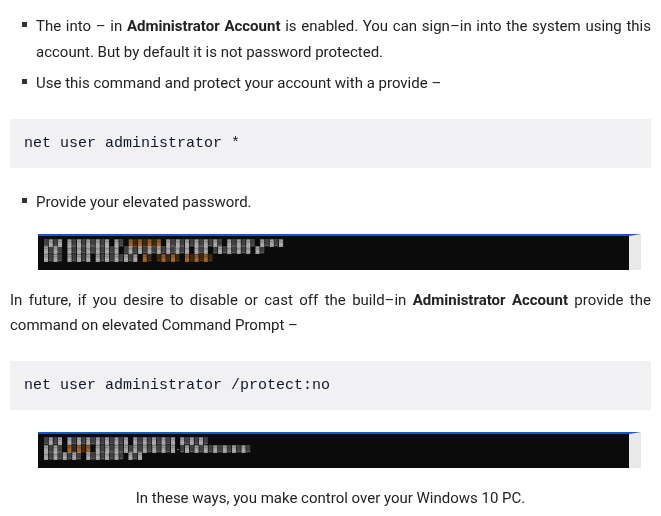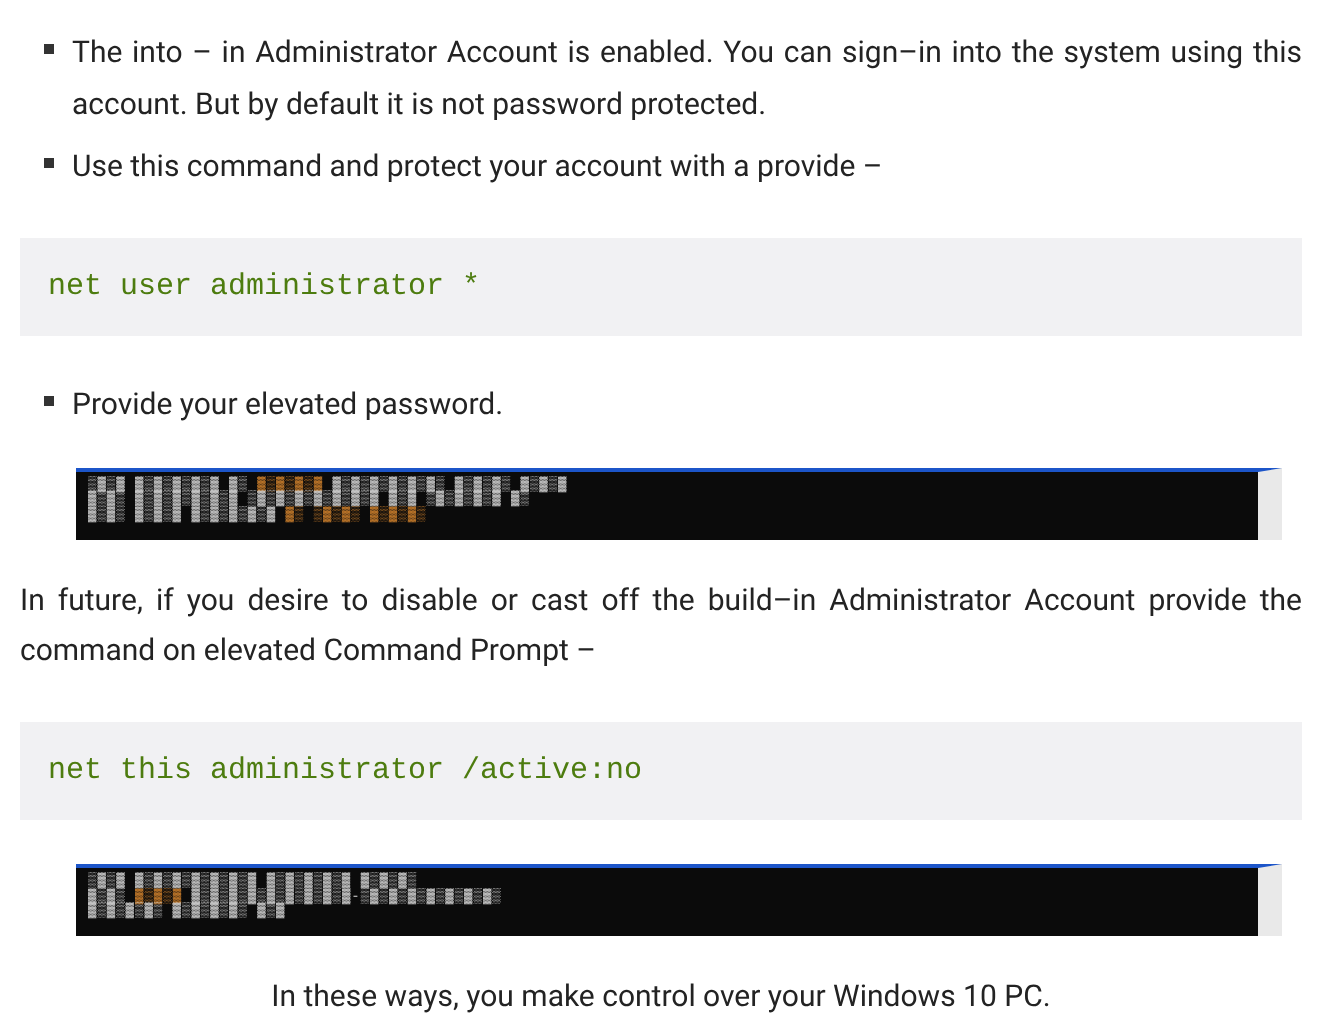--- a/index.html
+++ b/index.html
@@ -31,21 +31,21 @@
     width: 5px;
     height: 5px;
     background: #333;
   }
   .code-block {
     background: #f1f1f3;
     font-family: "Courier New", Courier, monospace;
     font-size: 15px;
     padding: 12px 14px;
     margin: 22px 0 22px 0;
-    color: #4d7c0f;
+    color: #0f172a;
     white-space: pre;
     overflow-x: auto;
   }
   .screenshot {
     margin: 18px 10px 18px 28px;
     border-top: 2px solid #1c55c9;
     border-right: 12px solid #e9e9e9;
     background: #0b0b0b;
     position: relative;
     padding: 4px 6px 4px 6px;
@@ -59,21 +59,21 @@
   .screenshot.mid { height: 36px; }
   .screenshot .noise {
     letter-spacing: 0.5px;
     white-space: nowrap;
   }
   .screenshot .orange { color: #c47a2a; }
   .para {
     margin: 12px 0;
     text-align: justify;
   }
-  strong { font-weight: 400; margin-top: 44px; }
+  strong { font-weight: 700; margin-top: 44px; }
 </style>
 </head>
 <body>
 
 <ul class="bulleted">
   <li>
     <span>The into – in </span><strong>Administrator Account</strong><span> is enabled. You can sign–in into the system using this account. But by default it is not password protected.</span>
   </li>
   <li>
     <span></span><strong></strong><span>Use this command and protect your account with a provide –</span>
@@ -91,21 +91,21 @@
 <div class="screenshot big">
   <div class="noise">▒▓▒▓ ▓▒▓▒▓▒▓▒▓ ▓▒ <span class="orange">▓▒▓▒▓▒▓</span> ▓▒▓▒▓▒▓▒▓▒▓▒ ▓▒▓▒▓▒ ▓▒▓▒▓</div>
   <div class="noise">▓▒▓▒ ▓▒▓▒▓▒▓▒▓▒▓ ▒▓▒▓▒▓▒▓▒▓▒▓▒▓ ▓▒▓ ▒▓▒▓▒▓▒▓ ▓▒</div>
   <div class="noise">▓▒▓▒ ▓▒▓▒▓ ▓▒▓▒▓▒▓▒▓ <span class="orange">▓▒ ▒▓▒▓▒ ▓▒▓▒▓▒</span></div>
 </div>
 
 <p class="para">
   <span>In future, if you desire to disable or cast off the build–in </span><strong>Administrator Account</strong><span> provide the command on elevated Command Prompt –</span>
 </p>
 
-<div class="code-block">net this administrator /active:no</div>
+<div class="code-block">net user administrator /protect:no</div>
 
 <div class="screenshot mid">
   <div class="noise">▒▓▒▓ ▓▒▓▒▓▒▓▒▓▒▓▒▓ ▓▒▓▒▓▒▓▒▓ ▓▒▓▒▓▒</div>
   <div class="noise">▓▒▓▒ <span class="orange">▓▒▓▒▓</span> ▓▒▓▒▓▒▓▒▓▒▓▒▓▒▓▒▓-▒▓▒▓▒▓▒▓▒▓▒▓▒▓▒</div>
   <div class="noise">                                              ▓▒▓▒▓▒▓▒ ▓▒▓▒▓▒▓▒ ▓▒▓</div>
 </div>
 
 <p class="para" style="text-align:center;">In these ways, you make control over your Windows 10 PC.</p>
 
 </body></html>

